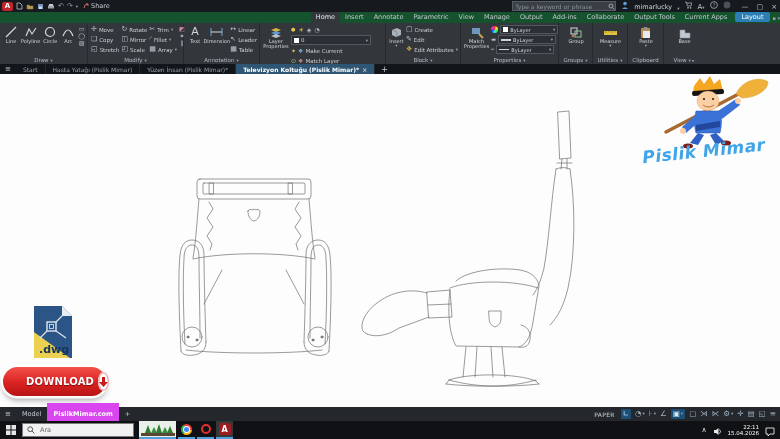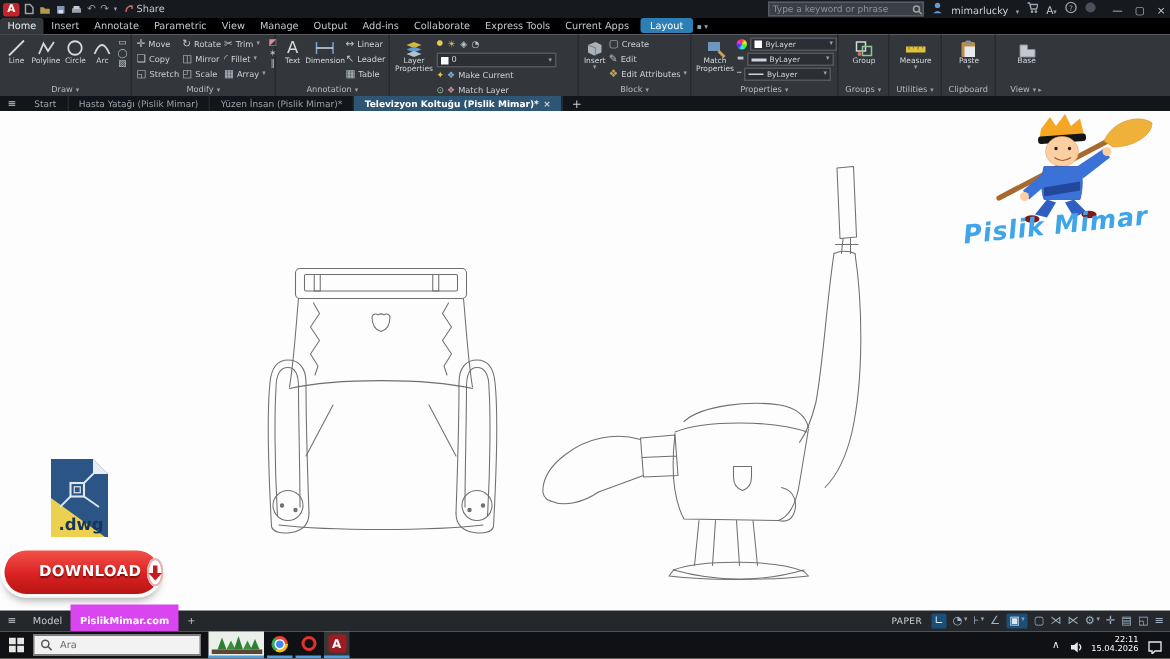--- a/index.html
+++ b/index.html
@@ -12,21 +12,21 @@
   .qat svg{display:block}
   .share{color:#c3c9cf;margin-left:5px;display:flex;align-items:center;gap:2px;}
   .tb-title{position:absolute;left:0;right:0;text-align:center;pointer-events:none;color:#aeb4bb;}
   .tb-title b{color:#cdd3d9;font-weight:normal;}
   .tb-right{margin-left:auto;display:flex;align-items:flex-end;gap:5px;padding-right:3px;padding-left:20px;}
   .tb-search{width:102px;height:8px;background:#3a3f45;border:1px solid #565c63;display:flex;align-items:center;}
   .tb-search input{flex:1;background:transparent;border:0;outline:0;color:#cfd4da;font-size:6px;padding:0 2px;font-family:inherit;}
   .tb-search input::placeholder{color:#8b929a;}
   .winctl{display:flex;align-items:center;gap:8px;color:#c3c9cf;font-size:7px;margin-left:6px;}
   
-  .ribbontabs{position:absolute;top:12px;left:0;right:0;height:11px;background:#000000;display:flex;align-items:flex-end;color:#c2c8ce;font-size:6.5px;}
+  .ribbontabs{position:absolute;top:12px;left:0;right:0;height:11px;background:#14532d;display:flex;align-items:flex-end;color:#c2c8ce;font-size:6.5px;justify-content:flex-end;}
   .rtab{padding:1px 5px 2px 5px;white-space:nowrap;}
   .rtab.active{background:#33373c;color:#e8ebee;border-radius:2px 2px 0 0;}
   .rtab.layout{background:#2b7fb4;color:#fff;border-radius:2px;margin:0 3px 1px 3px;padding:1px 6px;}
   .rtab-extra{color:#9aa2ab;font-size:5px;margin-bottom:2px;}
   
   .ribbon{position:absolute;top:23px;left:0;right:0;height:41px;background:#33373c;display:flex;}
   .panel{display:flex;flex-direction:column;border-right:1px solid #26292d;box-sizing:border-box;}
   .panel-body{flex:1;display:flex;align-items:stretch;gap:2px;padding:2px 2px 0 3px;}
   .panel-label{height:8px;font-size:5.5px;color:#b4bbc2;display:flex;align-items:center;justify-content:center;gap:2px;}
   .bigbtn{width:23px;display:flex;flex-direction:column;align-items:center;color:#d3d8dc;font-size:5px;line-height:1.05;text-align:center;}
@@ -165,21 +165,21 @@
   <div class="ribbontabs">
     <span class="rtab active">Home</span>
     <span class="rtab">Insert</span>
     <span class="rtab">Annotate</span>
     <span class="rtab">Parametric</span>
     <span class="rtab">View</span>
     <span class="rtab">Manage</span>
     <span class="rtab">Output</span>
     <span class="rtab">Add-ins</span>
     <span class="rtab">Collaborate</span>
-    <span class="rtab">Express Tools</span>
+    <span class="rtab">Output Tools</span>
     <span class="rtab">Current Apps</span>
     <span class="rtab layout">Layout</span>
     <span class="rtab-extra">▪ ▾</span>
   </div>
 
   <div class="ribbon">
 
     <div class="panel" style="width:88px">
       <div class="panel-body">
         <div class="bigbtn">

